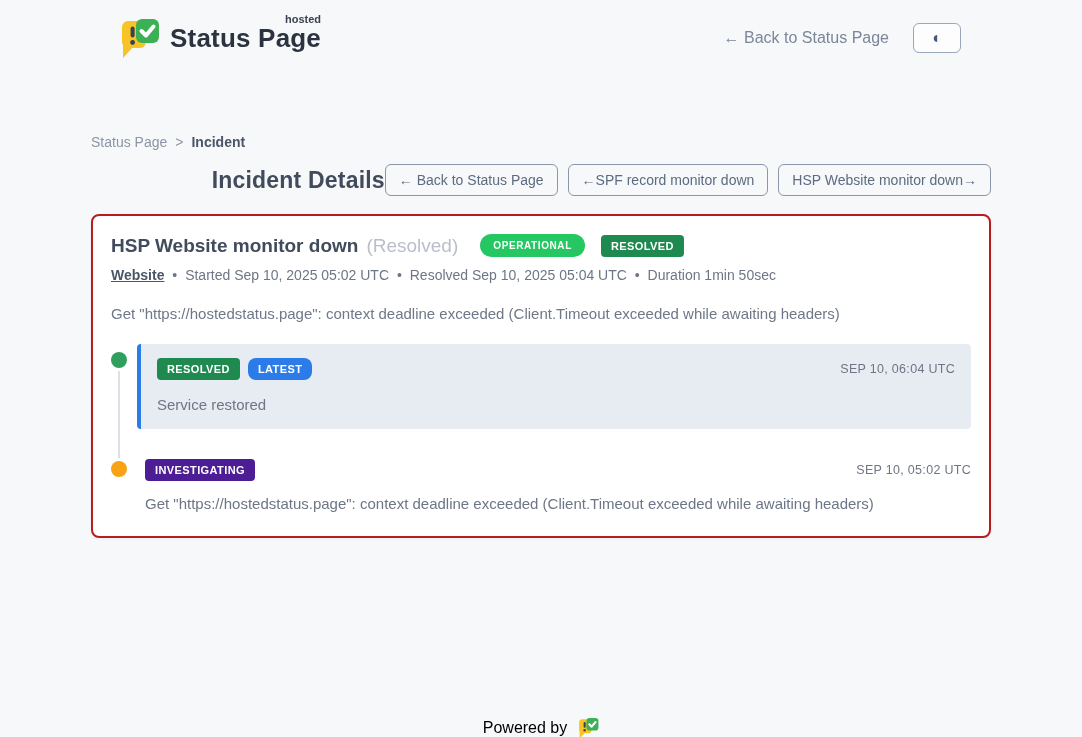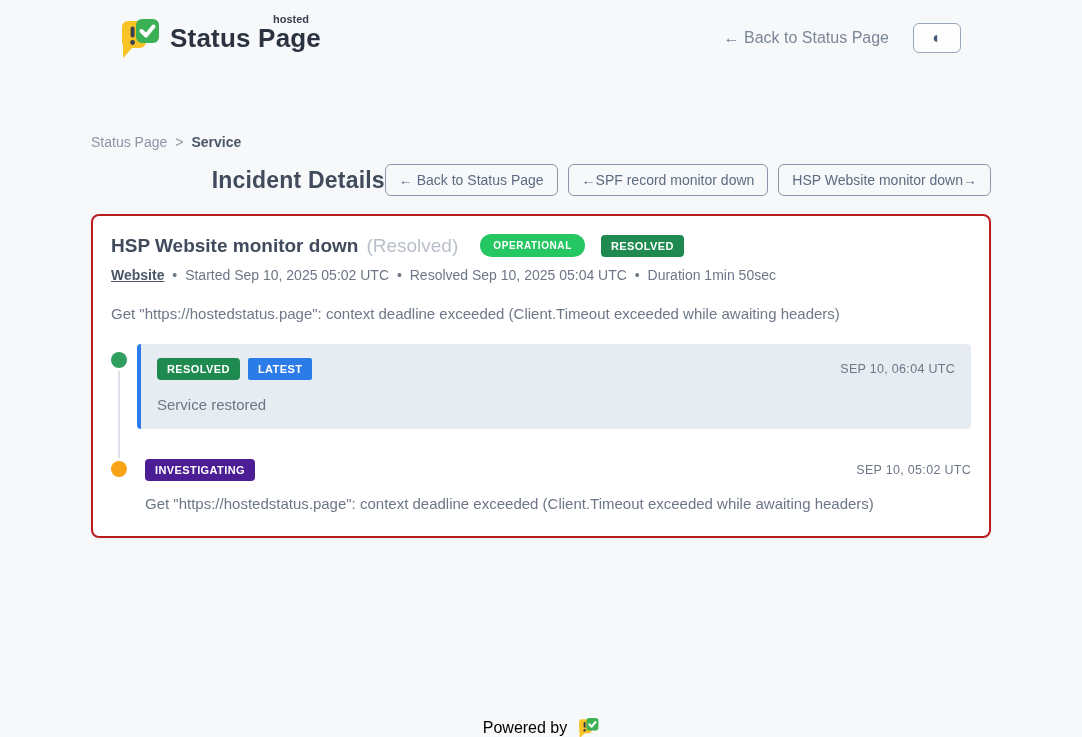--- a/index.html
+++ b/index.html
@@ -12,21 +12,21 @@
   }
 
   
   .header {
     display:flex; align-items:center; justify-content:space-between;
     padding:14px 121px 14px 118px; height:76px;
   }
   .brand { display:flex; align-items:flex-start; gap:10px; }
   .brand-text { position:relative; padding-top:8px; }
   .brand-name { font-size:26px; font-weight:700; color:#2b3240; letter-spacing:.2px; }
-  .brand-sup { position:absolute; top:-2px; right:12px; font-size:11px; font-weight:600; color:#3a4150; }
+  .brand-sup { position:absolute; top:-2px; right:0; font-size:11px; font-weight:600; color:#3a4150; }
   .header-right { display:flex; align-items:center; gap:24px; }
   .back-link { color:#7b8699; font-size:16px; text-decoration:none; cursor:pointer; }
   .theme-btn {
     width:48px; height:30px; border:1px solid #9aa6ba; border-radius:6px;
     background:#fdfdfe; color:#46597a; font-size:16px; cursor:pointer;
     display:flex; align-items:center; justify-content:center;
   }
 
   
   .main { width:900px; margin:58px auto 0; }
@@ -81,21 +81,21 @@
     background:#e7ebf2; border-left:4px solid #2b7ce9; border-radius:4px;
     padding:14px 16px 16px;
   }
   .entry-box.plain { padding:0 0 0 8px; }
   .entry-head { display:flex; align-items:center; gap:8px; }
   .tl-badge {
     color:#fff; font-size:11px; font-weight:700; letter-spacing:.4px;
     padding:5px 10px; border-radius:4px;
   }
   .tl-badge.green { background:#1e8a50; }
-  .tl-badge.blue { background:#2b7ce9; border-radius:2px; }
+  .tl-badge.blue { background:#2b7ce9; border-radius:8px; }
   .tl-badge.orange { background:#4c1d95; }
   .tl-ts { margin-left:auto; font-size:12.5px; color:#6d7686; letter-spacing:.3px; }
   .entry-msg { margin-top:16px; font-size:15px; color:#6d7686; }
   .entry-box.plain .entry-msg { margin-top:14px; }
 
   
   .footer { margin-top:178px; text-align:center; }
   .powered { display:flex; align-items:center; justify-content:center; gap:10px;
              font-size:16px; color:#000000; font-weight:500; }
 
@@ -125,21 +125,21 @@
       <span>◐</span>
     </button>
   </div>
 </div>
 
 <div class="main">
 
   <div class="breadcrumb">
     <span>Status Page</span>
     <span class="sep">&gt;</span>
-    <span class="current">Service</span>
+    <span class="current">Incident</span>
   </div>
 
   <div class="title-row">
     <h1 class="page-title">Incident Details</h1>
     <div class="nav-btns">
       <button class="nav-btn">← Back to Status Page</button>
       <button class="nav-btn">←SPF record monitor down</button>
       <button class="nav-btn">HSP Website monitor down→</button>
     </div>
   </div>

